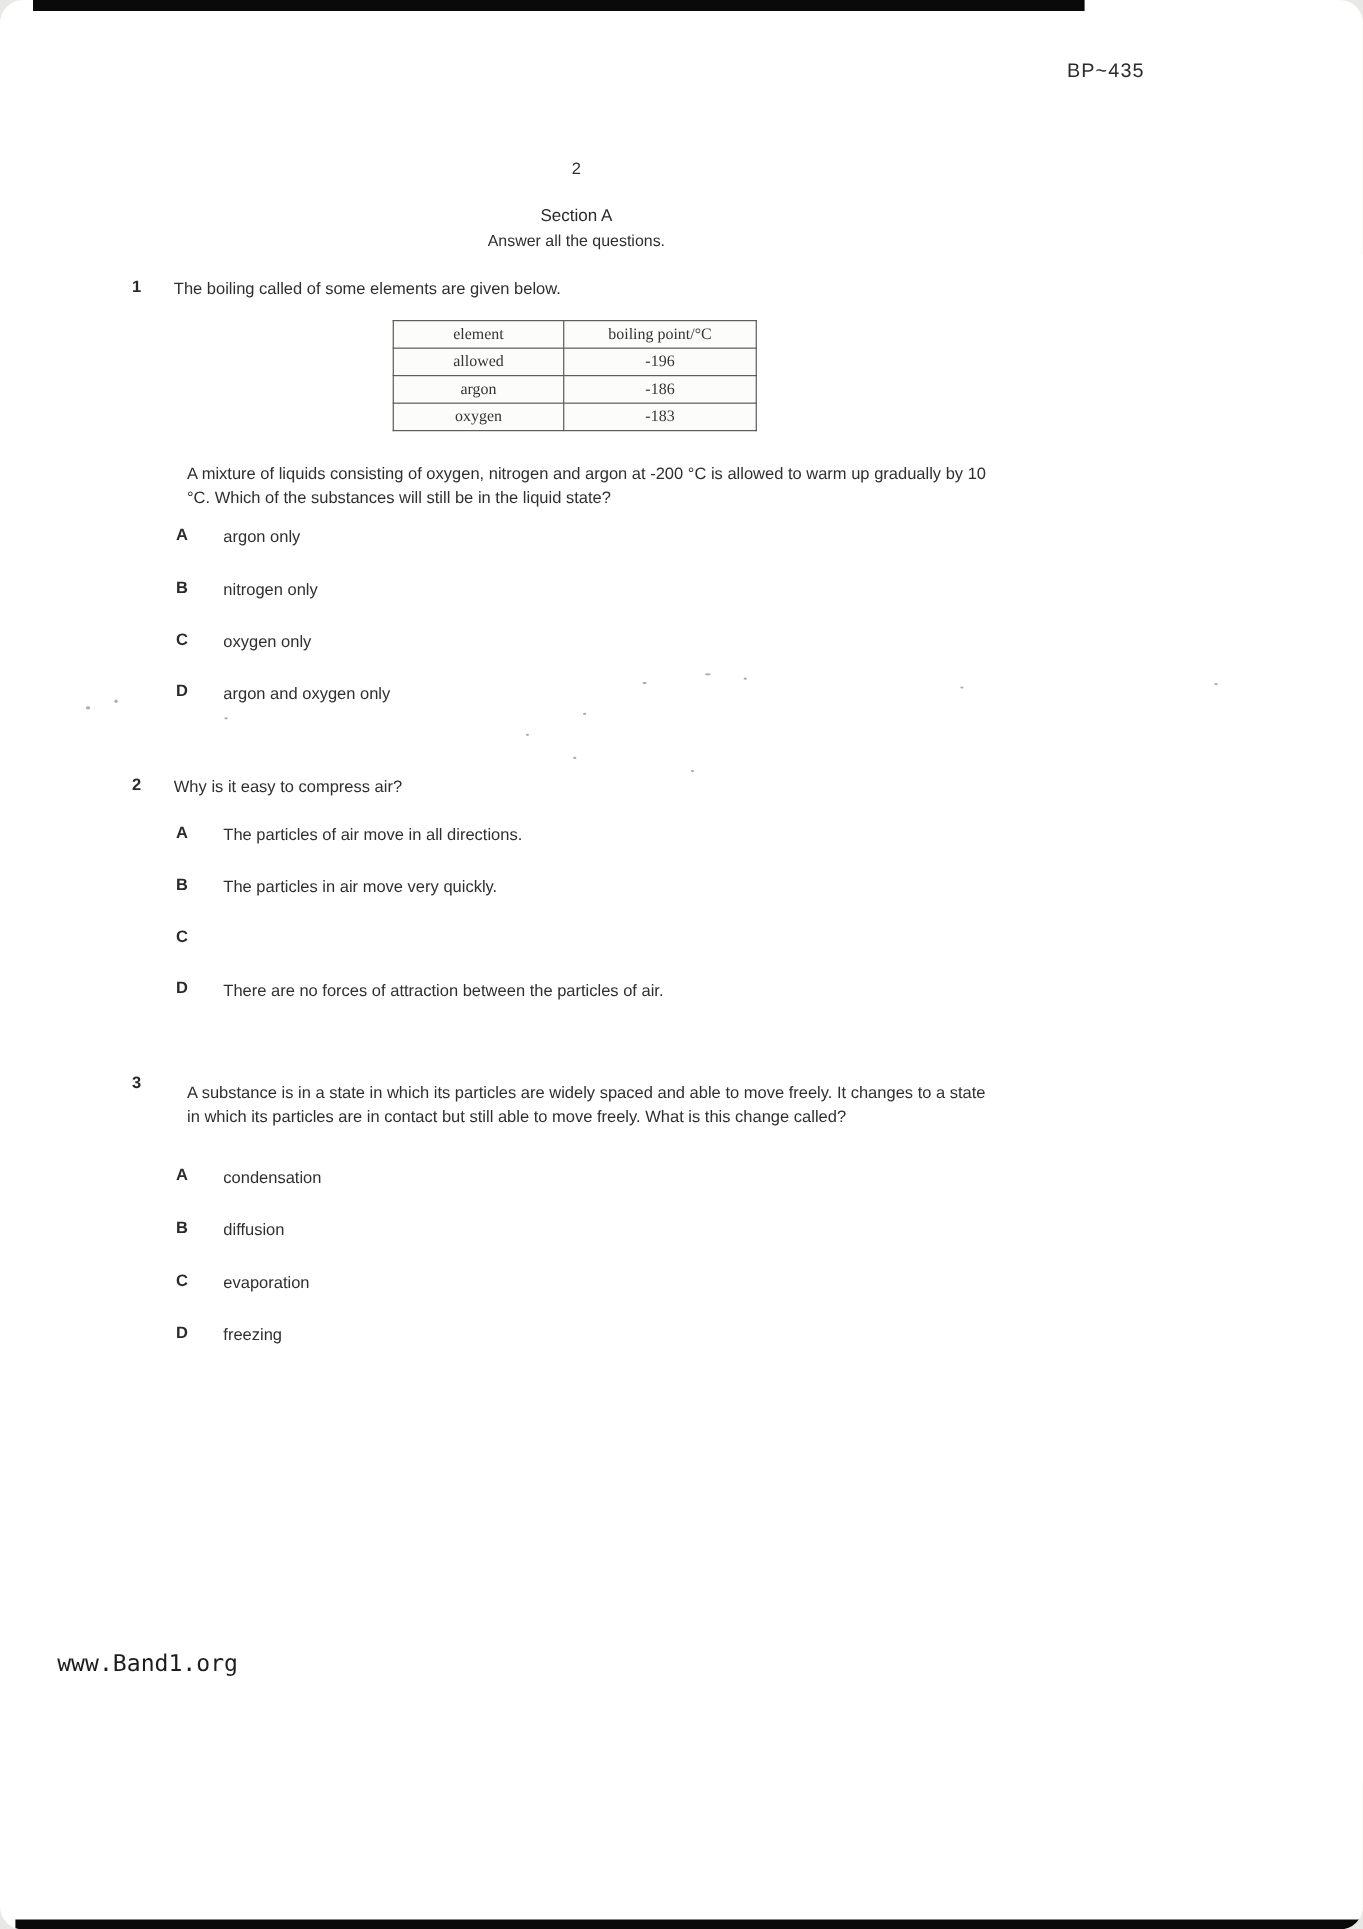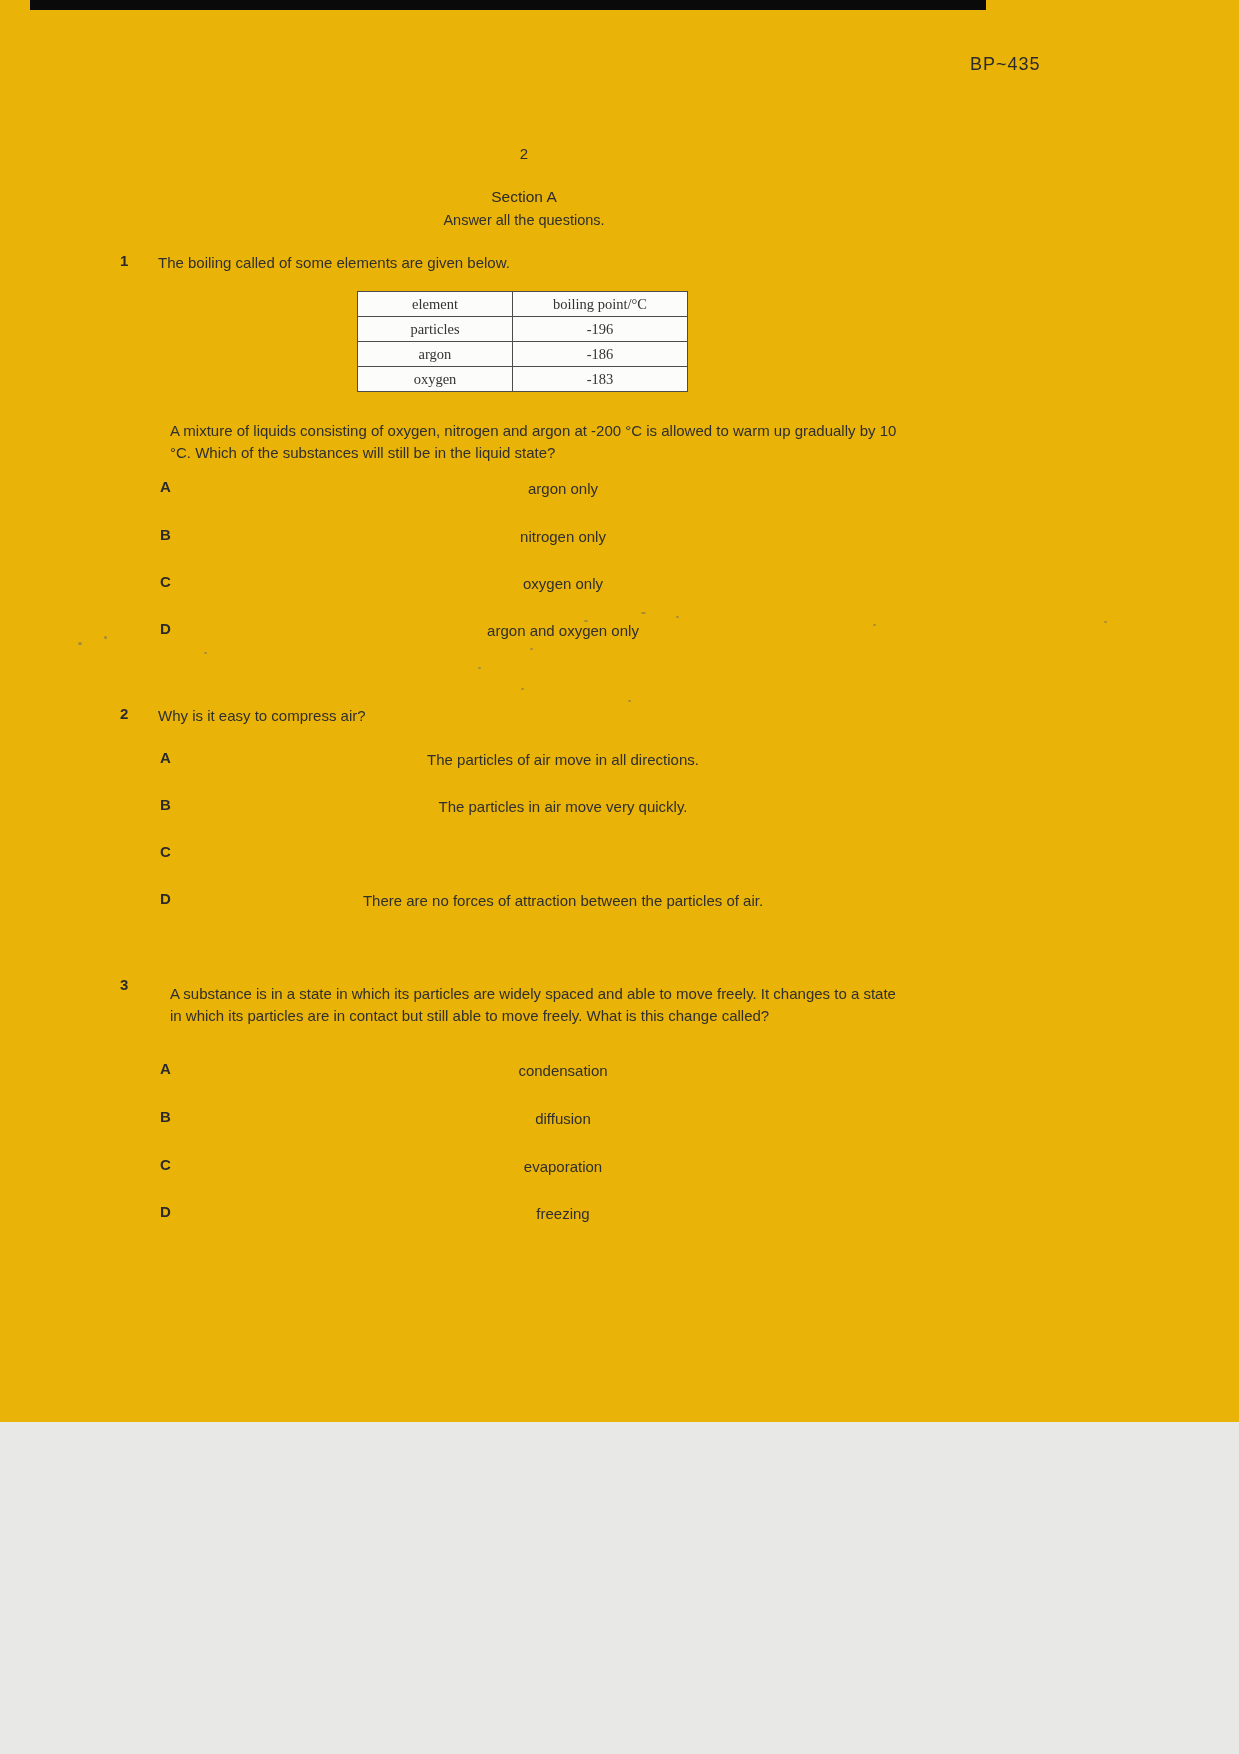--- a/index.html
+++ b/index.html
@@ -3,26 +3,27 @@
 <meta charset="utf-8">
 <style>
   html, body {
     margin: 0;
     padding: 0;
     background: #e8e8e6;
   }
   .page {
     position: relative;
     width: 1239px;
-    height: 1422px;
+    height: 1754px;
     margin: 0 auto;
-    background: #eab308;
+    background: #ffffff;
     overflow: hidden;
     font-family: "Liberation Sans", sans-serif;
     color: #2f2f2f;
+    border-radius: 21px;
   }
   .scan-bar {
     position: absolute;
     background: #0a0a0a;
   }
   .bar-top { left: 30px; top: 0; width: 956px; height: 10px; }
   .bar-bottom { left: 14px; top: 1745px; width: 1225px; height: 9px; }
 
   .doc-code {
     position: absolute;
@@ -69,21 +70,20 @@
     font-weight: bold;
     font-size: 15px;
     color: #2a2a2a;
   }
   .opt-text {
     position: absolute;
     left: 203px;
     font-size: 15px;
     width: 720px;
     line-height: 21px;
-    text-align: center;
   }
 
   table.btable {
     position: absolute;
     left: 357px;
     top: 291px;
     border-collapse: collapse;
     background: #fcfcfb;
   }
   table.btable th, table.btable td {
@@ -133,21 +133,21 @@
 
   <table class="btable">
     <thead>
       <tr>
         <th class="col-el">element</th>
         <th class="col-bp">boiling point/°C</th>
       </tr>
     </thead>
     <tbody>
       <tr>
-        <td>particles</td>
+        <td>allowed</td>
         <td>-196</td>
       </tr>
       <tr>
         <td>argon</td>
         <td>-186</td>
       </tr>
       <tr>
         <td>oxygen</td>
         <td>-183</td>
       </tr>

